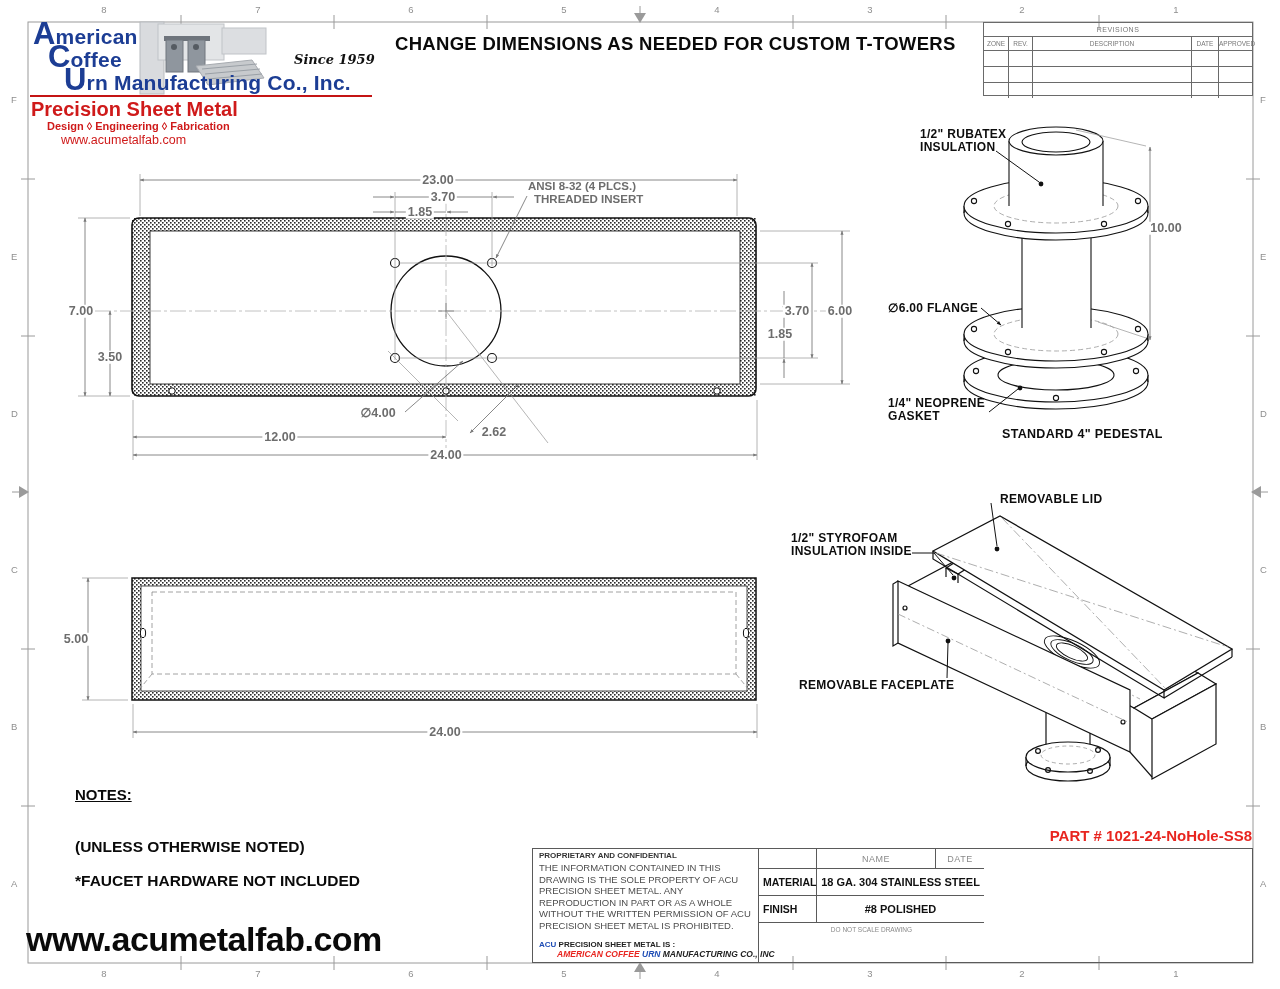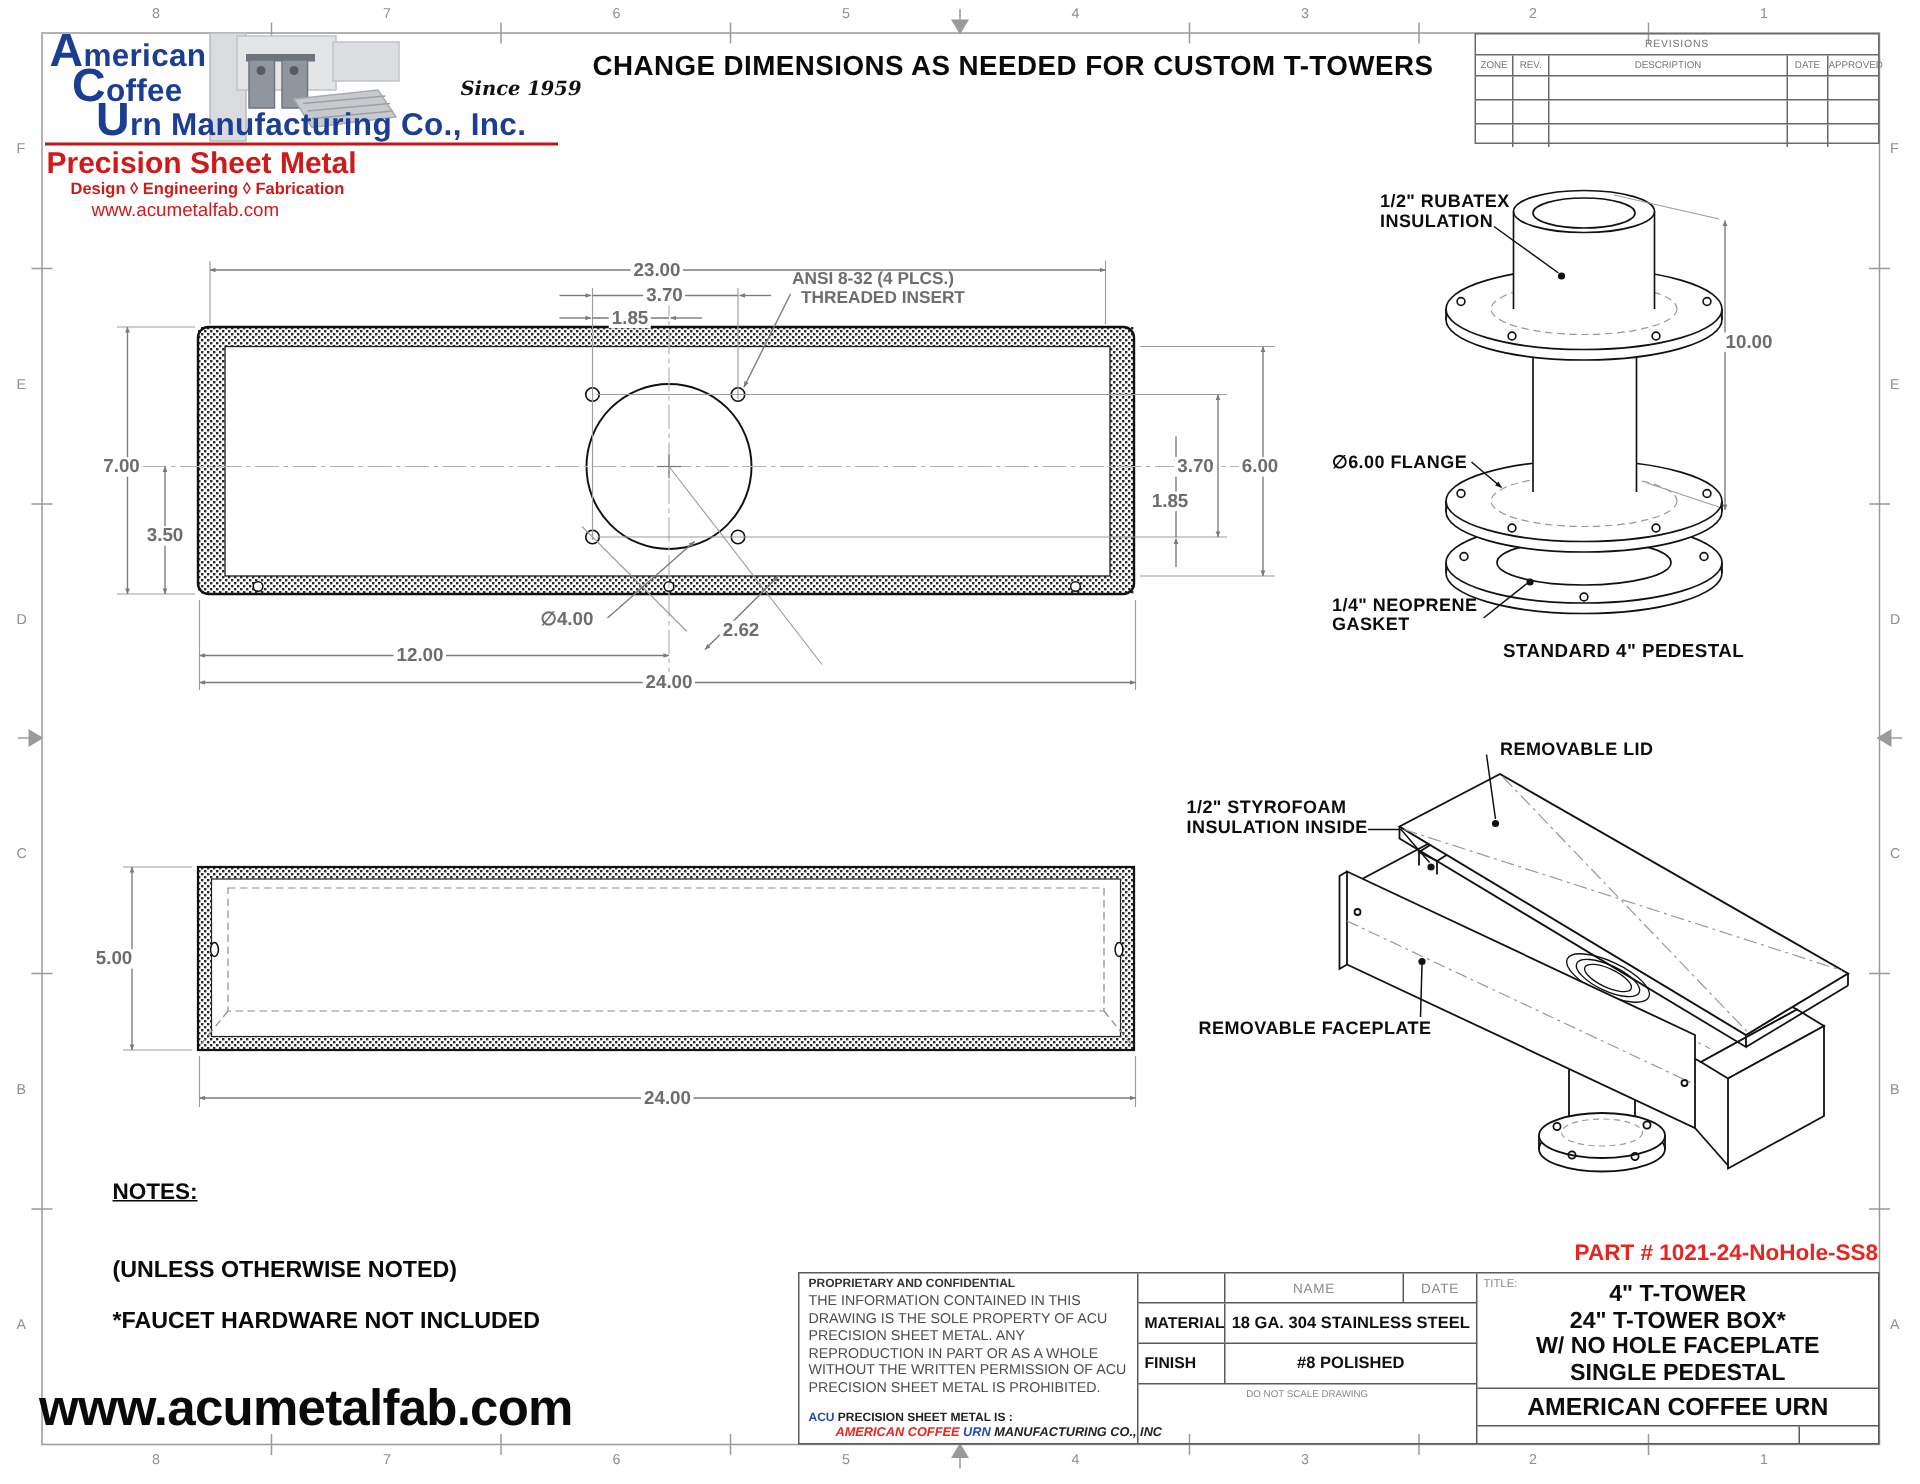--- a/index.html
+++ b/index.html
@@ -20,21 +20,21 @@
           white-space:nowrap; line-height:1.1; }
   
   .lbl { position:absolute; font-weight:bold; font-size:12px; color:#0d0d0d;
          white-space:nowrap; line-height:1.1; letter-spacing:.3px; }
 
   
   .logoline { position:absolute; color:#1c3d94; font-weight:bold; font-size:21px;
               line-height:23px; white-space:nowrap; letter-spacing:.2px; }
   .logoline .cap { font-size:31px; }
   .since { position:absolute; font-family:"DejaVu Serif",serif; font-style:italic;
-           font-weight:bold; font-size:13px; color:#111;margin-left:13px; }
+           font-weight:bold; font-size:13px; color:#111; }
   .rule-red { position:absolute; border-top:2px solid #c41414; }
   .tagline { position:absolute; color:#cf1a1a; font-weight:bold; font-size:20px; white-space:nowrap; }
   .services { position:absolute; color:#cf1a1a; font-weight:bold; font-size:11px; white-space:nowrap; }
   .logo-web { position:absolute; color:#cf1a1a; font-size:12.5px; white-space:nowrap; }
 
   .heading { position:absolute; left:395px; top:33px; width:528px; text-align:center;
              font-weight:bold; font-size:18.5px; color:#0a0a0a; letter-spacing:.3px; white-space:nowrap; }
 
   
   .note-h { position:absolute; font-weight:bold; font-size:15px; color:#0a0a0a; text-decoration:underline; }
@@ -432,21 +432,21 @@
   <div class="dim" style="left:443px;top:197px">3.70</div>
   <div class="dim" style="left:420px;top:212px">1.85</div>
   <div class="dim" style="left:81px;top:311px">7.00</div>
   <div class="dim" style="left:110px;top:357px">3.50</div>
   <div class="dim" style="left:797px;top:311px">3.70</div>
   <div class="dim" style="left:840px;top:311px">6.00</div>
   <div class="dim" style="left:780px;top:334px">1.85</div>
   <div class="dim" style="left:280px;top:437px">12.00</div>
   <div class="dim" style="left:446px;top:455px">24.00</div>
   <div class="dim" style="left:378px;top:413px">∅4.00</div>
-  <div class="dim" style="left:494px;top:420px">2.62</div>
+  <div class="dim" style="left:494px;top:432px">2.62</div>
   <div class="glbl" style="left:528px;top:180px">ANSI 8-32 (4 PLCS.)</div>
   <div class="glbl" style="left:534px;top:193px">THREADED INSERT</div>
 
   <div class="lbl" style="left:920px;top:128px">1/2" RUBATEX</div>
   <div class="lbl" style="left:920px;top:141px">INSULATION</div>
   <div class="dim" style="left:1166px;top:228px">10.00</div>
   <div class="lbl" style="left:888px;top:302px">∅6.00 FLANGE</div>
   <div class="lbl" style="left:888px;top:397px">1/4" NEOPRENE</div>
   <div class="lbl" style="left:888px;top:410px">GASKET</div>
   <div class="lbl" style="left:1002px;top:428px;font-size:12.5px">STANDARD 4" PEDESTAL</div>
@@ -482,28 +482,15 @@
       <div class="tm-row" style="height:27px">
         <div class="tm-c lab">MATERIAL</div>
         <div class="tm-c span tm-val">18 GA. 304 STAINLESS STEEL</div>
       </div>
       <div class="tm-row" style="height:27px">
         <div class="tm-c lab">FINISH</div>
         <div class="tm-c span tm-val">#8 POLISHED</div>
       </div>
       <div class="tm-dns">DO NOT SCALE DRAWING</div>
     </div>
-    <div class="tb-right">
-      <div class="tr-lab">TITLE:</div>
-      <div class="tr-titles">
-        <span>4" T-TOWER</span>
-        <span>24" T-TOWER BOX*</span>
-        <span>W/ NO HOLE FACEPLATE</span>
-        <span>SINGLE PEDESTAL</span>
-      </div>
-      <div class="tr-co">AMERICAN COFFEE URN</div>
-      <div class="tr-strip">
-          <div class="div"></div>
-        </div>
-    </div>
   </div>
 
 </div>
 
 </body></html>

